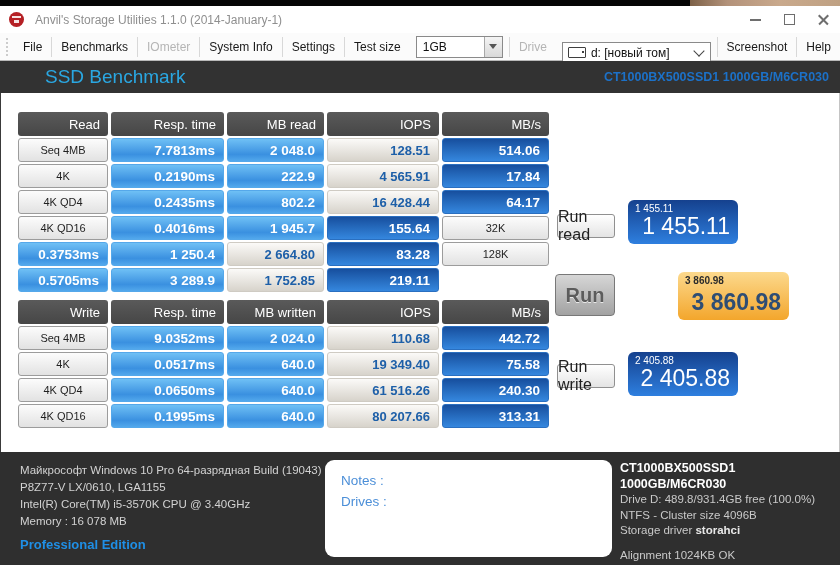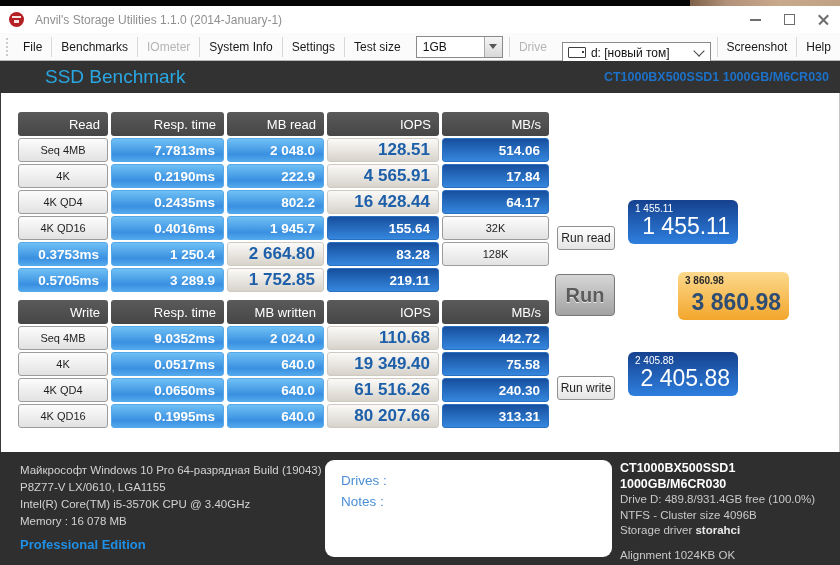--- a/index.html
+++ b/index.html
@@ -56,27 +56,27 @@
   .bench-write{top:300px;}
   .cell{display:flex;align-items:center;border-radius:3px;box-sizing:border-box;}
   .hcell{background:linear-gradient(#5a5a5a,#464646);color:#fff;font-size:13px;
     justify-content:flex-end;padding-right:8px;}
   .lbl{background:linear-gradient(#fcfcfc,#e2e2e2);border:1px solid #9c9c9c;font-size:11px;
     color:#1f1f1f;justify-content:center;}
   .cblue{background:linear-gradient(180deg,#6fc0f5 0%,#3a90e0 70%,#52a8ec 100%);
     border:1px solid #55a8ea;color:#fff;font-weight:bold;font-size:13.5px;
     justify-content:flex-end;padding-right:8px;}
   .ciops{background:linear-gradient(#fbfaf8,#d7d3cb);border:1px solid #cfcbc3;color:#1d5fa8;
-    font-weight:bold;font-size:17px;justify-content:flex-end;padding-right:8px;}
+    font-weight:bold;font-size:13px;justify-content:flex-end;padding-right:8px;}
   .cmbs{background:linear-gradient(#174f9e,#3587de);border:1px solid #2a6fc0;color:#fff;
     font-weight:bold;font-size:13.5px;justify-content:flex-end;padding-right:8px;}
   
   .btn-small{position:absolute;width:58px;height:24px;background:linear-gradient(#ffffff,#e4e4e4);
-    border:1px solid #909090;border-radius:3px;font-size:12px;color:#1f1f1f;
-    display:flex;align-items:center;justify-content:center;box-sizing:border-box;margin-top:12px;}
+    border:1px solid #909090;border-radius:3px;font-size:16px;color:#1f1f1f;
+    display:flex;align-items:center;justify-content:center;box-sizing:border-box;}
   .btn-run-read{left:557px;top:214px;}
   .btn-run-write{left:557px;top:364px;}
   .btn-run{position:absolute;left:555px;top:274px;width:60px;height:42px;
     background:linear-gradient(#d6d6d6,#a2a2a2);border:1px solid #787878;border-radius:4px;
     font-size:20px;font-weight:bold;color:#5c5c5c;text-shadow:0 1px 0 #e9e9e9;
     display:flex;align-items:center;justify-content:center;box-sizing:border-box;}
   .score-box{position:absolute;border-radius:6px;}
   .score-blue{background:linear-gradient(#15418e,#2e7fdf);}
   .score-read{left:628px;top:200px;width:110px;height:44px;}
   .score-write{left:628px;top:352px;width:110px;height:44px;}
@@ -256,22 +256,22 @@
   <div class="footer">
     <div class="sysinfo">
       <div>Майкрософт Windows 10 Pro 64-разрядная Build (19043)</div>
       <div>P8Z77-V LX/0610, LGA1155</div>
       <div>Intel(R) Core(TM) i5-3570K CPU @ 3.40GHz</div>
       <div>Memory : 16 078 MB</div>
       <div class="edition">Professional Edition</div>
     </div>
 
     <div class="notesbox">
+      <div class="nline">Notes :</div>
       <div class="nline">Drives :</div>
-      <div class="nline">Notes :</div>
     </div>
 
     <div class="driveinfo">
       <div class="dtitle">CT1000BX500SSD1 1000GB/M6CR030</div>
       <div>Drive D: 489.8/931.4GB free (100.0%)</div>
       <div>NTFS - Cluster size 4096B</div>
       <div>
         <span>Storage driver</span>
         <span class="bold">storahci</span>
       </div>

